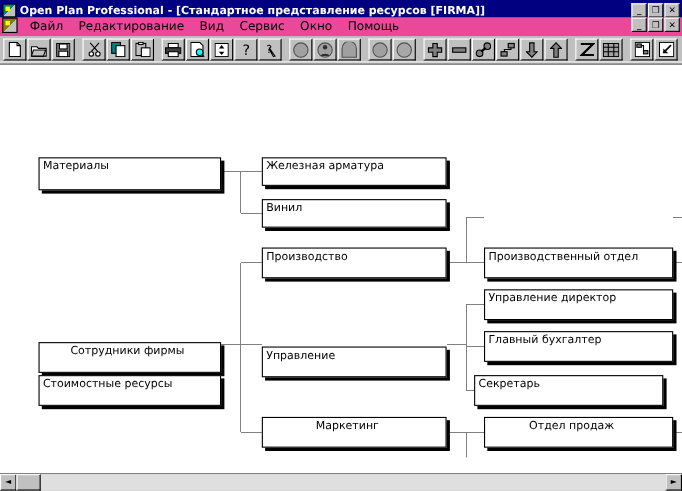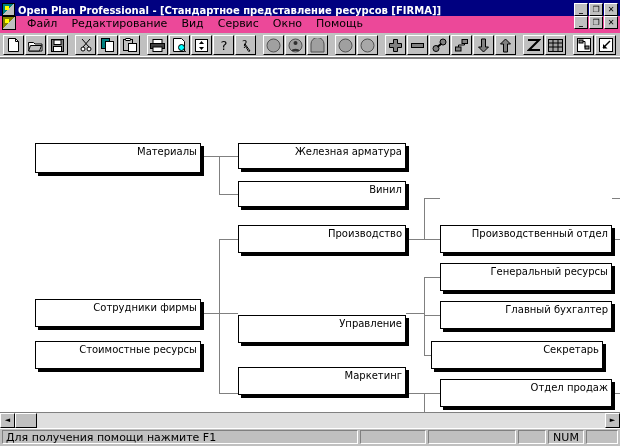--- a/index.html
+++ b/index.html
@@ -69,21 +69,21 @@
     border-right:1px solid #000;border-bottom:1px solid #000;
     box-sizing:border-box;position:relative;flex:0 0 auto;
     display:flex;align-items:center;justify-content:center;
   }
   .tsep{width:6px;flex:0 0 auto;}
   .tbtn svg{display:block;}
 
   
   .canvas-wrap{flex:1 1 auto;position:relative;background:#fff;overflow:hidden;
     border-top:1px solid #808080;}
-  .canvas{position:absolute;left:0;top:0;width:592px;height:357px;background:#fff;text-align:right;}
+  .canvas{position:absolute;left:0;top:0;width:592px;height:357px;background:#fff;}
   .canvas svg{position:absolute;left:0;top:0;}
 
   .node{
     position:absolute;background:#fff;border:1px solid #000;
     box-sizing:border-box;box-shadow:3px 3px 0 0 #000;
     font-size:10px;color:#000;padding:2px 3px;line-height:11px;
     overflow:hidden;
   }
 
   
@@ -395,64 +395,56 @@
 
       <div class="node" style="left:440px;top:166px;width:172px;height:28px;">
         <span>Производственный отдел</span>
       </div>
 
       <div class="node" style="left:238px;top:166px;width:168px;height:28px;">
         <span>Производство</span>
       </div>
 
       <div class="node" style="left:440px;top:204px;width:172px;height:28px;">
-        <span>Генеральный ресурсы</span>
-      </div>
-
-      <div class="node" style="left:35px;top:240px;width:166px;height:28px;padding-left:28px;">
+        <span>Управление директор</span>
+      </div>
+
+      <div class="node" style="left:35px;top:252px;width:166px;height:28px;padding-left:28px;">
         <span>Сотрудники фирмы</span>
       </div>
 
       <div class="node" style="left:238px;top:256px;width:168px;height:28px;">
         <span>Управление</span>
       </div>
 
       <div class="node" style="left:35px;top:282px;width:166px;height:28px;">
         <span>Стоимостные ресурсы</span>
       </div>
 
       <div class="node" style="left:440px;top:242px;width:172px;height:28px;">
         <span>Главный бухгалтер</span>
       </div>
 
       <div class="node" style="left:431px;top:282px;width:172px;height:28px;">
         <span>Секретарь</span>
       </div>
 
-      <div class="node" style="left:238px;top:308px;width:168px;height:28px;padding-left:48px;">
+      <div class="node" style="left:238px;top:320px;width:168px;height:28px;padding-left:48px;">
         <span>Маркетинг</span>
       </div>
 
       <div class="node" style="left:440px;top:320px;width:172px;height:28px;padding-left:40px;">
         <span>Отдел продаж</span>
       </div>
 
     </div>
   </div>
 
   <div class="hscroll">
     <div class="sb-arrow">◄</div>
     <div class="sb-track">
       <div class="sb-thumb"></div>
     </div>
     <div class="sb-arrow">►</div>
   </div>
 
-  <div class="statusbar">
-    <div class="sfield main">Для получения помощи нажмите F1</div>
-    <div class="sfield w1"></div>
-    <div class="sfield w2"></div>
-    <div class="sfield w3"></div>
-    <div class="sfield num">NUM</div>
-    <div class="sfield w4"></div>
-  </div>
 
 </div>
 
 </body></html>

